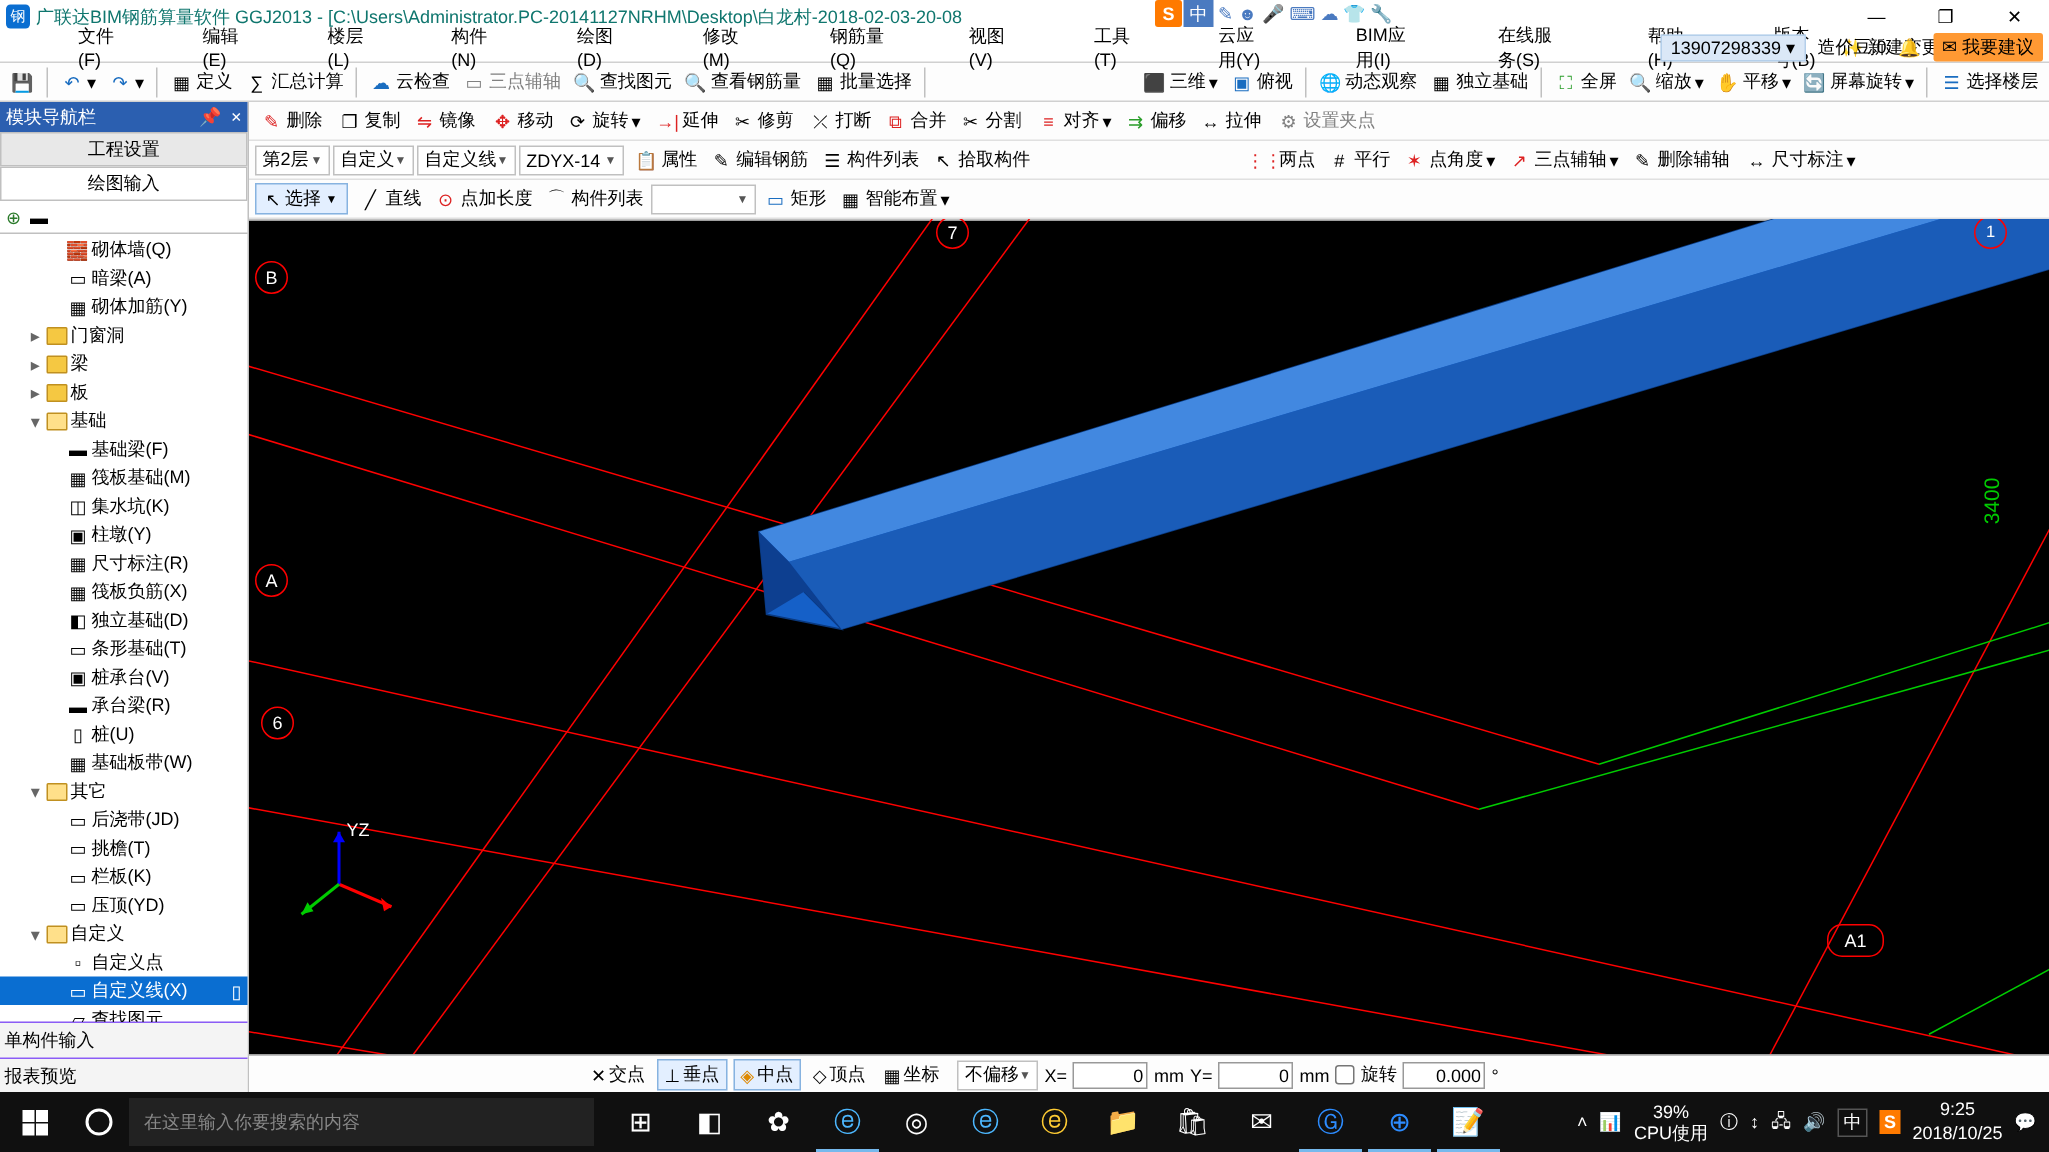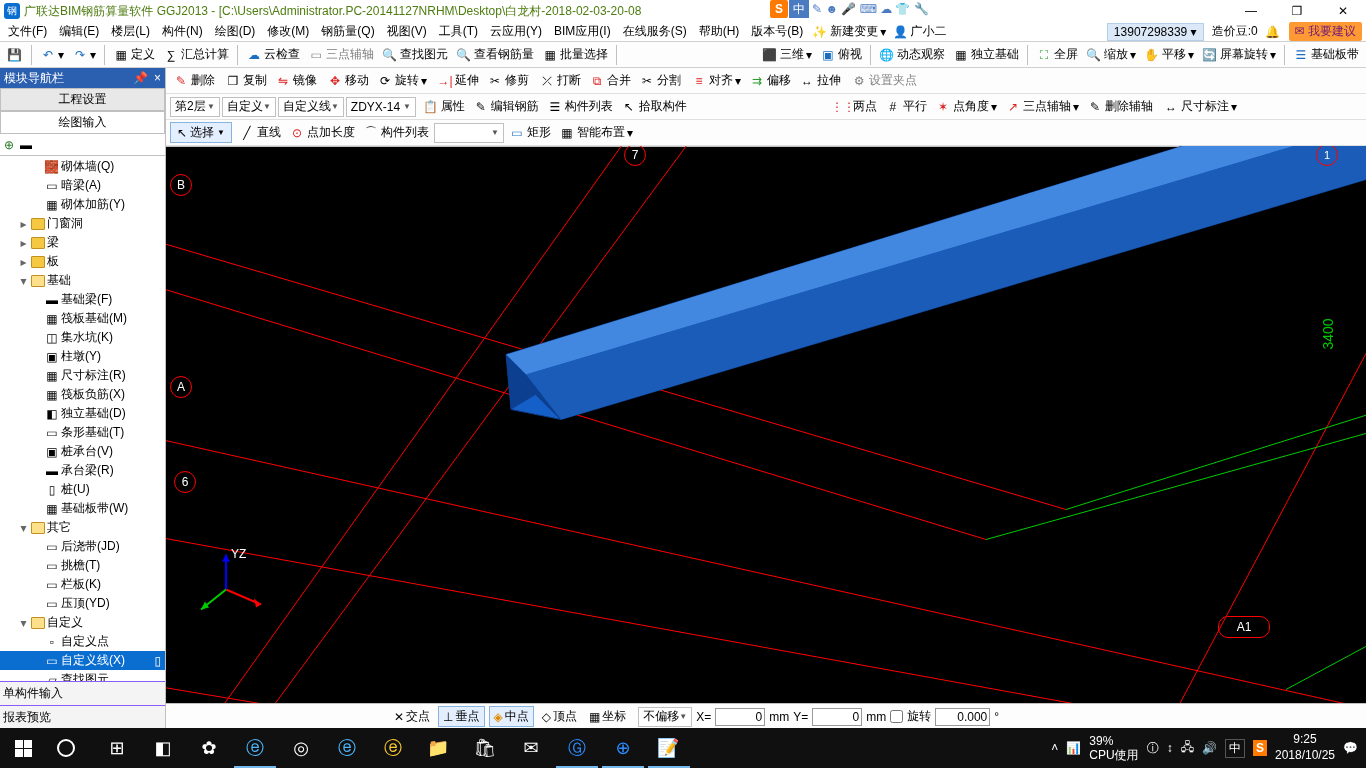--- a/index.html
+++ b/index.html
@@ -1,31 +1,31 @@
 <!DOCTYPE html>
 <html><head>
 <meta charset="utf-8">
 <style>
 * { margin: 0; padding: 0; box-sizing: border-box; font-family: "Microsoft YaHei", SimSun, sans-serif; font-size: 12px; }
 body { width: 1366px; height: 768px; background: #f0f0f0; overflow: hidden; position: relative; }
 .titlebar { height: 22px; background: #fff; display: flex; align-items: center; padding: 0 4px; position: relative; }
 .titlebar .app-icon { width: 16px; height: 16px; background: #0a6ed1; border-radius: 3px; margin-right: 4px; display: flex; align-items: center; justify-content: center; color: #fff; font-size: 10px; }
-.titlebar .title-text { color: #4d7c0f; font-size: 12px; }
+.titlebar .title-text { color: #0f766e; font-size: 12px; }
 .titlebar .win-controls { position: absolute; right: 0; top: 0; display: flex; gap: 0; }
 .titlebar .win-controls span { width: 46px; height: 22px; display: flex; align-items: center; justify-content: center; color: #000; }
 .sogou-bar { position: absolute; top: 0; left: 770px; display: flex; align-items: center; height: 18px; gap: 1px; }
 .sogou-bar .s-icon { width: 18px; height: 18px; background: #ff7a00; color:#fff; display:flex; align-items:center; justify-content:center; font-weight:bold; border-radius: 2px; }
 .sogou-bar .s-mid { background: #4a7ac0; color: #fff; padding: 0 4px; height: 18px; display:flex; align-items:center; }
 .sogou-bar .s-rest { color: #4a7ac0; display: flex; gap: 4px; align-items:center; padding-left:2px;}
 
 .menubar { height: 20px; background: #fff; display: flex; align-items: center; padding: 0 2px; border-bottom: 1px solid #d0d0d0; position: relative; }
-.menubar .menu-item { padding: 0 6px; cursor: default; }
+.menubar .menu-item { padding: 0 6px; cursor: default; margin-left: 44px; }
 .menubar .right-area { position: absolute; right: 4px; display: flex; align-items: center; gap: 8px; }
 .menubar .right-area .acc-blue { background: #dbe8f7; padding: 1px 6px; border: 1px solid #b4cfea; }
-.menubar .orange-btn { background: #ff9933; color: #701a75; padding: 1px 6px; border-radius: 2px; }
+.menubar .orange-btn { background: #ff9933; color: #000000; padding: 1px 6px; border-radius: 2px; }
 
 .toolbar { height: 26px; background: #fdfdfd; display: flex; align-items: center; padding: 0 4px; gap: 2px; border-bottom: 1px solid #d0d0d0; }
 .toolbar .sep { width: 1px; height: 20px; background: #c0c0c0; margin: 0 3px; }
 .tbtn { display: flex; align-items: center; gap: 2px; padding: 1px 3px; cursor: default; color: #000; white-space: nowrap; }
 .tbtn.disabled { color: #808080; }
 .tbtn .ico { width: 16px; height: 16px; display: flex; align-items: center; justify-content: center; font-size: 12px; }
 
 .main-area { display: flex; height: 661px; }
 .sidebar { width: 166px; background: #fff; border-right: 1px solid #c0c0c0; display: flex; flex-direction: column; }
 .sidebar-header { background: #2b5fb0; color: #fff; height: 20px; display: flex; align-items: center; padding: 0 4px; font-size: 12px; justify-content: space-between; }
@@ -69,21 +69,21 @@
 .taskbar .win-logo { display: grid; grid-template-columns: 8px 8px; grid-template-rows: 8px 8px; gap: 1px; }
 .taskbar .win-logo span { background: #fff; }
 .taskbar .cortana { width: 40px; display:flex; align-items:center; justify-content:center; }
 .taskbar .cortana-ring { width: 18px; height: 18px; border: 2px solid #fff; border-radius: 50%; }
 .taskbar .search-box { width: 310px; height: 32px; background: #222; display: flex; align-items: center; padding: 0 10px; color: #888; }
 .taskbar .task-icons { display: flex; align-items: center; height: 40px; margin-left: 8px; }
 .taskbar .task-icons .ticon { width: 46px; height: 40px; display:flex; align-items:center; justify-content:center; font-size: 18px; position:relative; }
 .taskbar .task-icons .ticon.active::after { content:""; position:absolute; bottom:0; left:2px; right:2px; height:2px; background:#76b9ed; }
 .taskbar .tray { margin-left: auto; display: flex; align-items: center; gap: 8px; padding: 0 8px; font-size: 11px; }
 .taskbar .clock { text-align: center; line-height: 1.3; }
-.taskbar .cpu { text-align:left; line-height:1.2; }
+.taskbar .cpu { text-align:center; line-height:1.2; }
 
 .app-body-wrap { height: 711px; }
 </style>
 </head>
 <body>
 
 <div class="app-body-wrap">
 
 <div class="titlebar">
   <div class="app-icon">钢</div>
@@ -185,21 +185,21 @@
   <span class="tbtn">
         <span class="ico" style="color:#2a9d2a;">⛶</span>
         <span>全屏</span>
       </span>
   <span class="tbtn"><span class="ico">🔍</span><span>缩放</span> ▾</span>
   <span class="tbtn"><span class="ico">✋</span><span>平移</span> ▾</span>
   <span class="tbtn"><span class="ico">🔄</span><span>屏幕旋转</span> ▾</span>
   <div class="sep"></div>
   <span class="tbtn">
         <span class="ico" style="color:#1a6dc0;">☰</span>
-        <span>基础板带</span>
+        <span>选择楼层</span>
       </span>
 </div>
 
 <div class="main-area">
 
   <div class="sidebar">
     <div class="sidebar-header">
       <span>模块导航栏</span>
       <span class="hdr-ctl">
             <span>📌</span>
@@ -573,21 +573,21 @@
           </div>
       <div class="grid-circle" style="top:230px; left:4px;">
             <span>A</span>
           </div>
       <div class="grid-circle" style="top:325px; left:8px;">
             <span>6</span>
           </div>
       <div class="grid-circle" style="top:-2px; left:458px;">
             <span>7</span>
           </div>
-      <div class="grid-circle" style="top:470px; left:1052px; border-radius:10px; width:52px;">
+      <div class="grid-circle" style="top:470px; left:1052px; border-radius:10px; width:38px;">
             <span>A1</span>
           </div>
       <div class="grid-circle" style="top:-2px; left:1150px;">1</div>
       <div class="dim-label" style="top:180px; left:1146px;">3400</div>
     </div>
 
     <div class="bottom-bar">
       <div class="sep"></div>
       <span class="snap-btn">
             <span>✕</span>
@@ -642,20 +642,23 @@
   <div class="start">
       <div class="win-logo">
         <span></span>
         <span></span>
         <span></span>
         <span></span>
       </div>
     </div>
   <div class="cortana">
       <div class="cortana-ring"></div>
+    </div>
+  <div class="search-box">
+      <span>在这里输入你要搜索的内容</span>
     </div>
   <div class="task-icons">
     <div class="ticon">⊞</div>
     <div class="ticon">◧</div>
     <div class="ticon">✿</div>
     <div class="ticon active" style="color:#4db8ff;">ⓔ</div>
     <div class="ticon">◎</div>
     <div class="ticon" style="color:#4db8ff;">ⓔ</div>
     <div class="ticon" style="color:#fc3;">ⓔ</div>
     <div class="ticon" style="color:#fc3;">📁</div>

